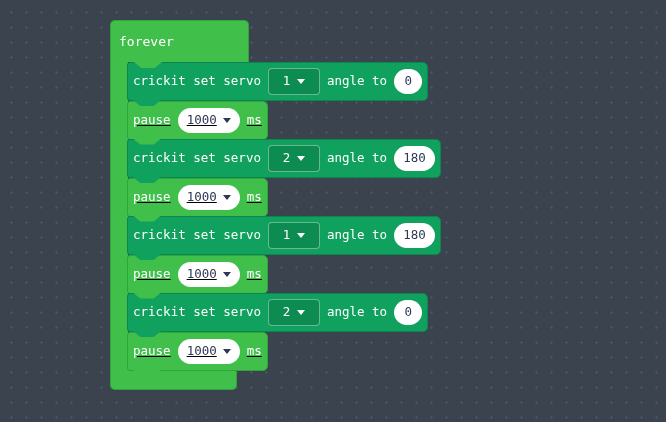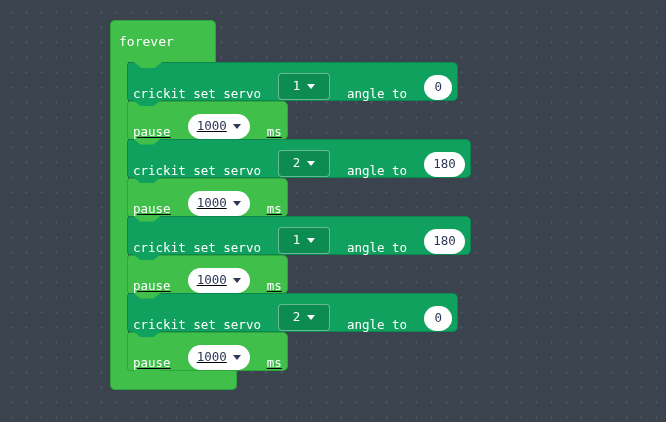--- a/index.html
+++ b/index.html
@@ -10,21 +10,21 @@
     background-color: var(--bg, #3b434e);
     background-image: radial-gradient(circle, var(--dot, #4b535e) 1px, transparent 1.4px);
     background-size: 15px 15px;
     background-position: 4px 5px;
     font-family: "DejaVu Sans Mono", "Liberation Mono", monospace;
     -webkit-font-smoothing: antialiased;
   }
 
   
   .forever-head {
-    position:absolute; left:110px; top:20px; width:106px; height:42px;
+    position:absolute; left:110px; top:20px; width:139px; height:42px;
     box-sizing:border-box;
     background: var(--loops-fill, #41bf4b);
     border:1px solid var(--loops-stroke, #2fa53b);
     border-bottom:none;
     border-radius:5px 5px 0 0;
     display:flex; align-items:center; padding:0 8px;
     cursor:grab;
   }
   .forever-spine {
     position:absolute; left:110px; top:61px; width:18px; height:310px;
@@ -38,21 +38,21 @@
     background: var(--loops-fill, #41bf4b);
     border:1px solid var(--loops-stroke, #2fa53b);
     border-top:none;
     border-radius:0 3px 5px 5px;
   }
 
   
   .row {
     position:absolute; height:39px;
     box-sizing:border-box;
-    display:flex; align-items:flex-end; gap:17px; padding:0 5px;
+    display:flex; align-items:center; gap:7px; padding:0 5px;
     border:1px solid;
     border-radius:3px 5px 5px 3px;
     cursor:grab;
   }
   .row.crickit { background: var(--crickit-fill, #10a15e); border-color: var(--crickit-stroke, #0c8650); }
   .row.pause   { background: var(--loops-fill, #41bf4b);  border-color: var(--loops-stroke, #2fa53b); text-decoration: underline; }
 
   .btext { color:#fff; font-size:12.5px; white-space:pre; line-height:1; }
 
   

